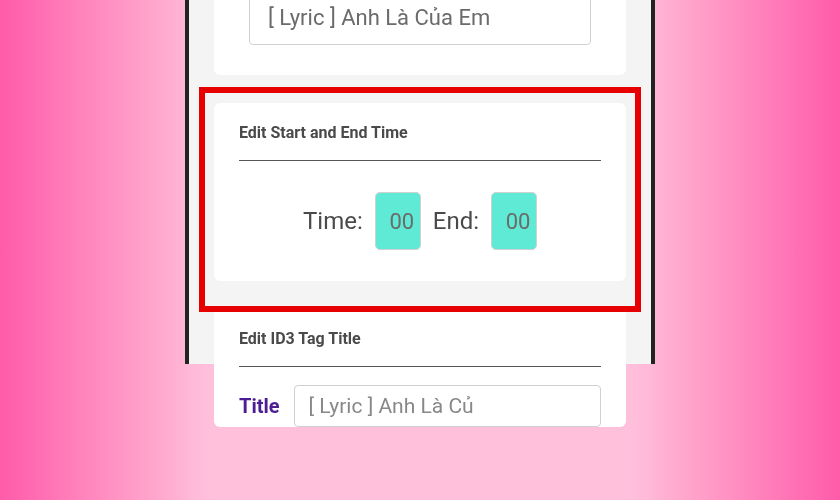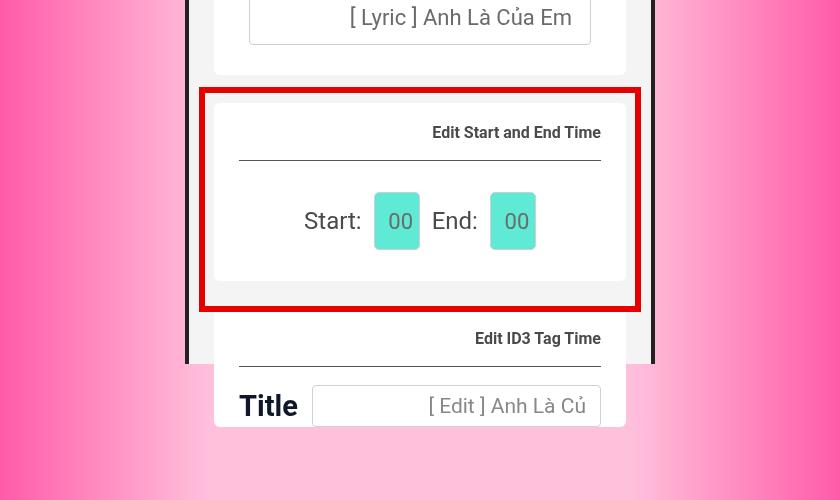--- a/index.html
+++ b/index.html
@@ -23,21 +23,20 @@
     .bg-right { right: 0; background: linear-gradient(to left, #ff5ba9 0%, #ffb5d4 100%); }
     .phone {
       width: 470px;
       height: 364px;
       background: #f4f4f4;
       position: relative;
       z-index: 1;
       padding: 0 25px;
       border-left: 4px solid #222;
       border-right: 4px solid #222;
-      text-align: right;
     }
     .card {
       background: #fff;
       border-radius: 6px;
       margin-bottom: 28px;
       padding: 0;
     }
     .card-top {
       padding: 0 35px 30px 35px;
     }
@@ -104,23 +103,23 @@
       height: 225px;
       pointer-events: none;
       z-index: 5;
     }
     .title-row {
       display: flex;
       align-items: center;
       gap: 14px;
     }
     .title-label {
-      font-size: 29px;
+      font-size: 20px;
       font-weight: 700;
-      color: #0f172a;
+      color: #4c1d95;
     }
     .title-input {
       flex: 1;
       border: 1px solid #d0d0d0;
       border-radius: 4px;
       padding: 8px 14px;
       font-size: 21px;
       color: #888;
       overflow: hidden;
       white-space: nowrap;
@@ -136,30 +135,30 @@
 <div class="phone">
 
   <div class="card card-top" style="margin-top:-10px;">
     <div class="input-box">[ Lyric ] Anh Là Của Em</div>
   </div>
 
   <div class="card card-full">
     <div class="section-title">Edit Start and End Time</div>
     <hr class="divider">
     <div class="time-row">
-      <span class="time-label">Start:</span>
+      <span class="time-label">Time:</span>
       <div class="time-input">00</div>
       <span class="time-label">End:</span>
       <div class="time-input">00</div>
     </div>
   </div>
 
   <div class="card card-id3">
-    <div class="section-title">Edit ID3 Tag Time</div>
+    <div class="section-title">Edit ID3 Tag Title</div>
     <hr class="divider" style="margin-bottom:18px;">
     <div class="title-row">
       <span class="title-label">Title</span>
-      <div class="title-input">[ Edit ] Anh Là Củ</div>
+      <div class="title-input">[ Lyric ] Anh Là Củ</div>
     </div>
   </div>
 
   <div class="highlight-box"></div>
 </div>
 
 </body></html>

